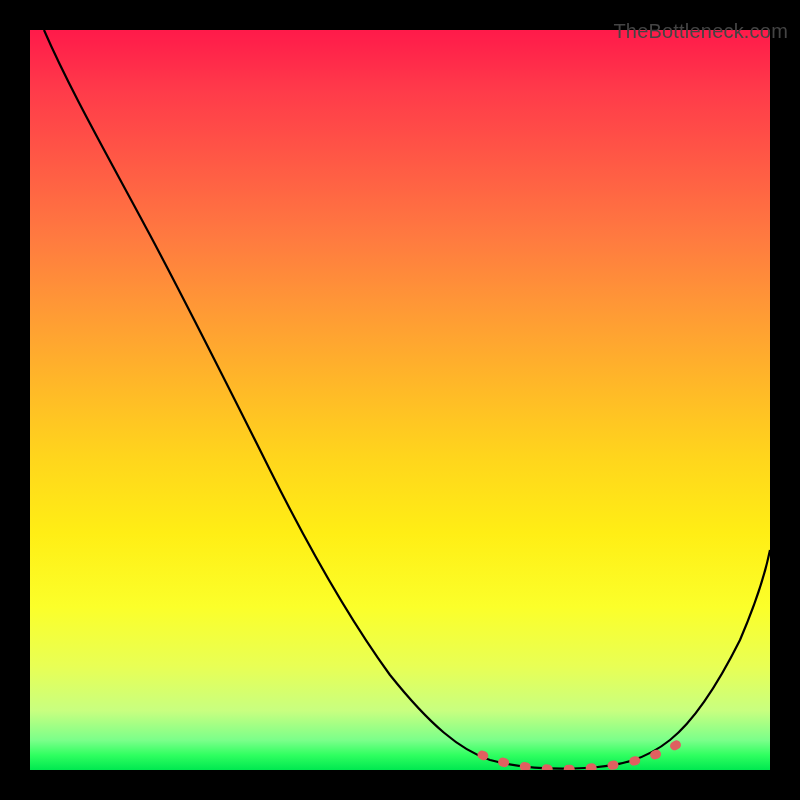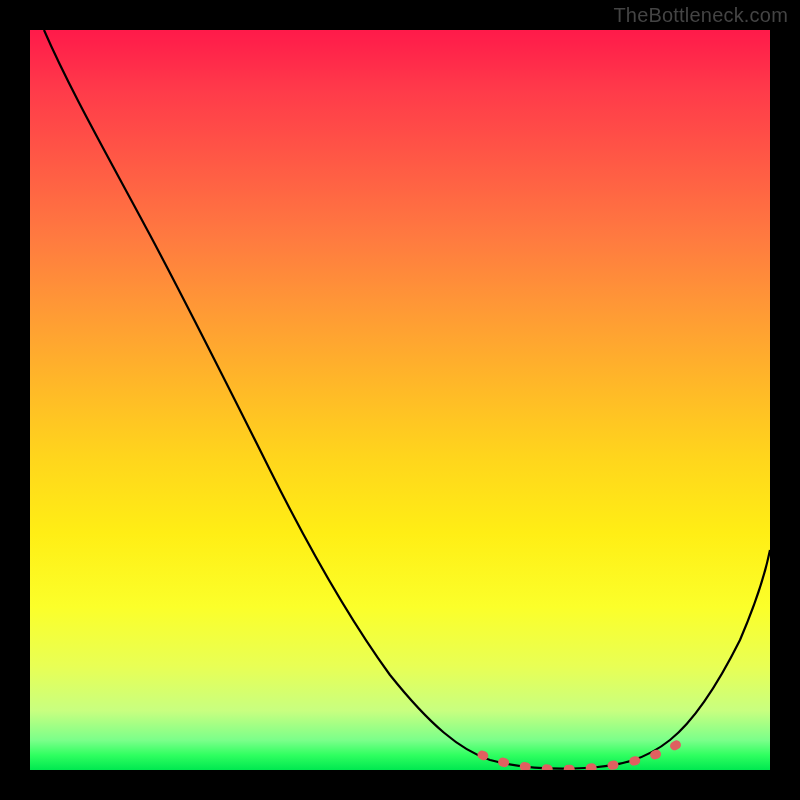--- a/index.html
+++ b/index.html
@@ -5,21 +5,21 @@
   * { margin: 0; padding: 0; box-sizing: border-box; }
   body {
     width: 800px;
     height: 800px;
     background: #000;
     position: relative;
     font-family: Arial, sans-serif;
   }
   .watermark {
     position: absolute;
-    top: 4px;
+    top: 20px;
     right: 12px;
     color: #444;
     font-size: 20px;
     font-weight: normal;
     z-index: 10;
     letter-spacing: 0.2px;
   }
   .plot-area {
     position: absolute;
     left: 30px;

